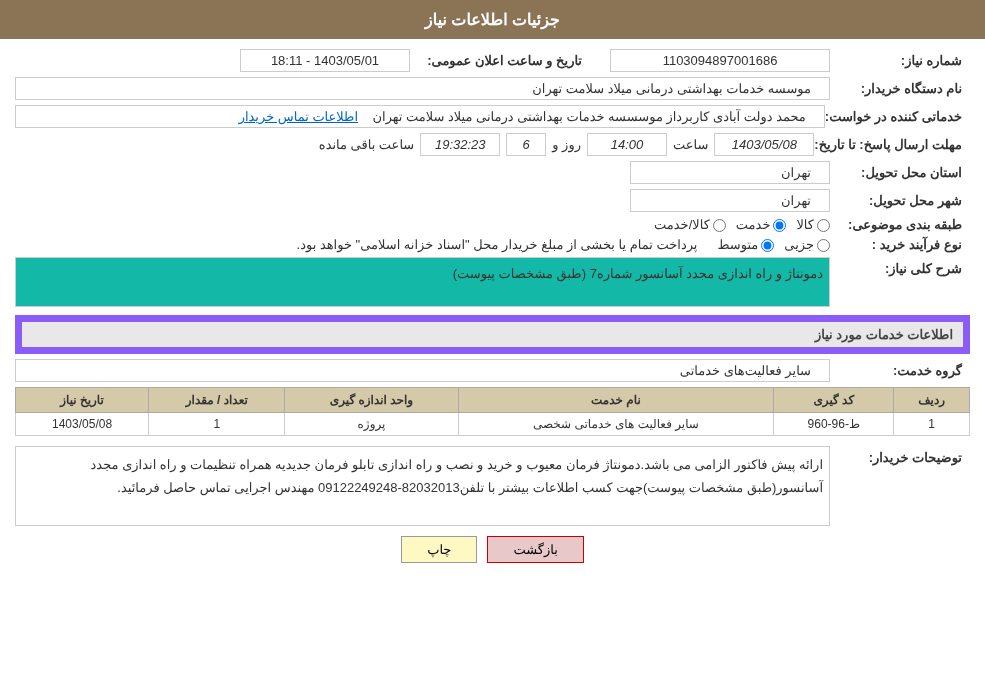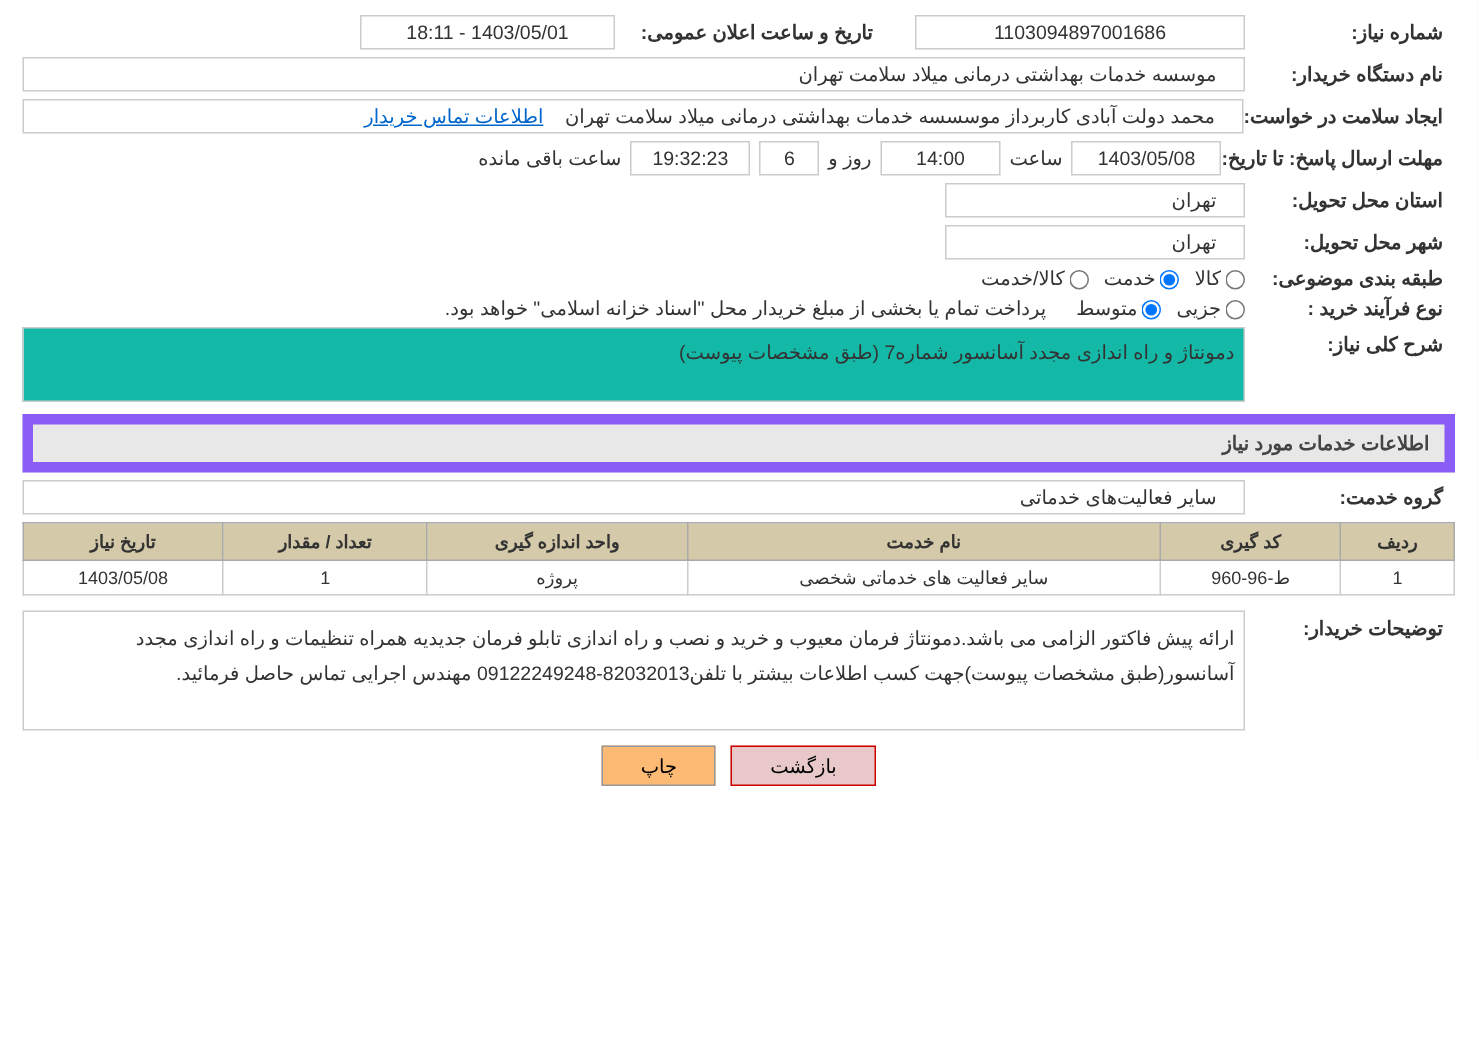--- a/index.html
+++ b/index.html
@@ -119,65 +119,69 @@
       margin: 10px 0;
     }
     .btn {
       padding: 5px 25px;
       border: 1px solid #999;
       cursor: pointer;
       font-size: 13px;
       font-family: Tahoma, Arial, sans-serif;
     }
     .btn-print {
-      background: #fdba74;
+      background: #fef9c3;
     }
     .btn-back {
       background: #e8c8c8;
       border-color: #c00;
     }
     .date-group {
       display: flex;
       align-items: center;
       gap: 6px;
     }
     .small-box {
       border: 1px solid #ccc;
       background: #fff;
       padding: 3px 6px;
       min-width: 80px;
       min-height: 22px;
       text-align: center;
+      font-style: italic;
     }
     .small-box-sm {
       min-width: 40px;
     }
   </style>
 </head>
 <body>
 
 <div class="page-wrapper">
+  <div class="header-bar">
+    <span>جزئیات اطلاعات نیاز</span>
+  </div>
 
   <div class="main-content">
 
     <div class="row">
       <span class="label">شماره نیاز:</span>
       <span class="value-box" style="min-width:220px; text-align:center;">1103094897001686</span>
       <span style="width:20px;"></span>
       <span class="label" style="min-width:180px;">تاریخ و ساعت اعلان عمومی:</span>
       <span class="value-box" style="min-width:170px; text-align:center;">1403/05/01 - 18:11</span>
     </div>
 
     <div class="row">
       <span class="label">نام دستگاه خریدار:</span>
       <span class="value-box value-box-wide">موسسه خدمات بهداشتی درمانی میلاد سلامت تهران</span>
     </div>
 
     <div class="row">
-      <span class="label">ایجاد سلامت در خواست:</span>
+      <span class="label">خدماتی کننده در خواست:</span>
       <span class="value-box value-box-wide">
         <span>محمد دولت آبادی کاربرداز موسسسه خدمات بهداشتی درمانی میلاد سلامت تهران</span>
         &nbsp;&nbsp;
         <span class="link-text">اطلاعات تماس خریدار</span>
       </span>
     </div>
 
     <div class="row">
       <span class="label">مهلت ارسال پاسخ: تا تاریخ:</span>
       <div class="date-group">

